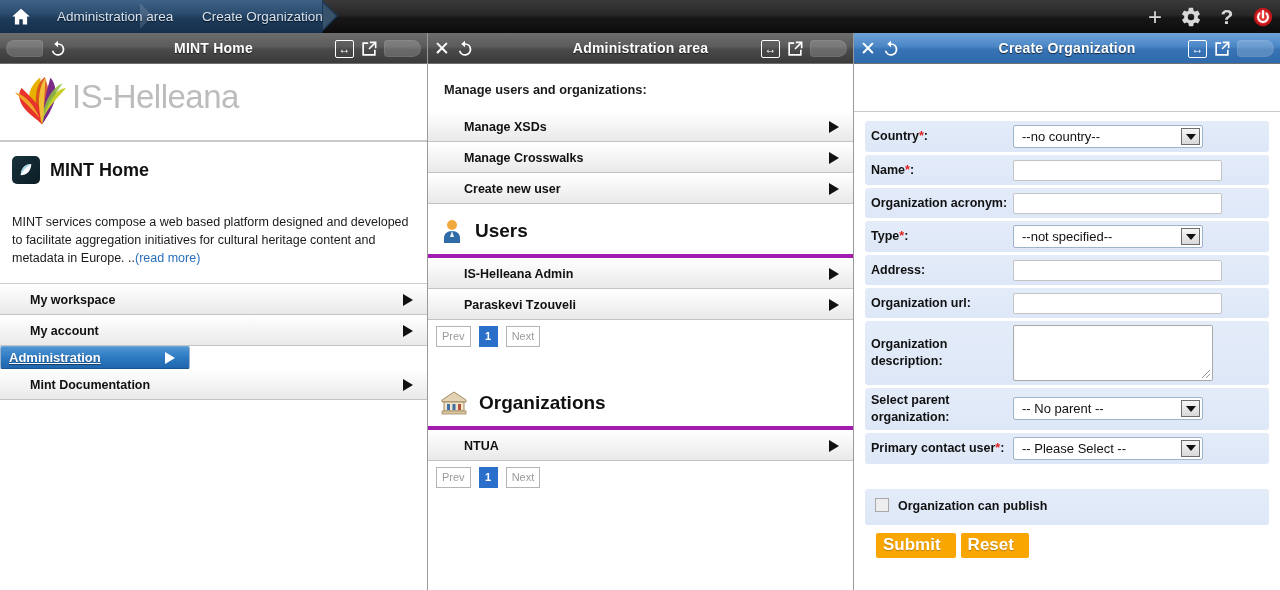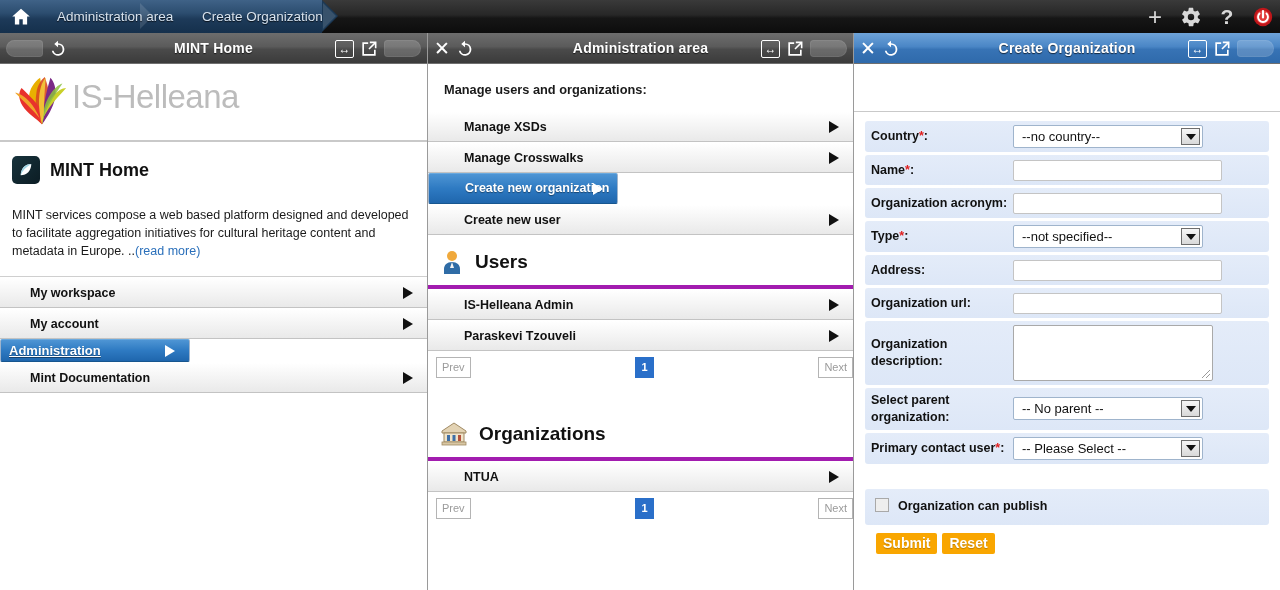--- a/index.html
+++ b/index.html
@@ -88,21 +88,21 @@
     font-size: 33px; color: #bcbcbc; letter-spacing: -.5px; font-weight: 400;
   }
   #home-block { padding: 14px 12px 16px 12px; border-bottom: 1px solid #cfcfcf; }
   #home-row { display: flex; align-items: center; gap: 10px; }
   #mint-icon {
     width: 28px; height: 28px; border-radius: 5px;
     background: linear-gradient(135deg, #17323c 0%, #0c1d24 100%);
     display: flex; align-items: center; justify-content: center;
   }
   #home-title { font-size: 18px; font-weight: bold; color: #111; }
-  #home-desc { margin-top: 22px; font-size: 12.5px; line-height: 1.45; color: #1a1a1a; }
+  #home-desc { margin-top: 29px; font-size: 12.5px; line-height: 1.45; color: #1a1a1a; }
   #home-desc a { color: #2a6fba; text-decoration: none; }
 
   .navlist { width: 100%; }
   .navrow {
     position: relative; height: 31px; line-height: 31px;
     padding-left: 30px; font-size: 12.5px; font-weight: bold; color: #111;
     background: linear-gradient(to bottom, #ffffff 0%, #f4f4f4 50%, #e9e9e9 100%);
     border-bottom: 1px solid #c3c3c3; border-top: 1px solid #ffffff;
   }
   .navrow.sel {
@@ -115,21 +115,21 @@
     width: 0; height: 0; border-top: 6px solid transparent;
     border-bottom: 6px solid transparent; border-left: 10px solid #111;
   }
   .navrow.sel .arrow { border-left-color: #ffffff; }
 
   
   #mid-body { padding-top: 0; }
   #manage-label { padding: 18px 0 14px 16px; font-size: 12.8px; color: #1a1a1a; font-weight: bold; }
   .grouphead { display: flex; align-items: center; gap: 11px; padding: 14px 0 10px 12px; border-bottom: 4px solid #a21caf; }
   .grouphead .gtitle { font-size: 19px; font-weight: bold; color: #111; }
-  .pager { display: flex; gap: 8px; padding: 6px 0 0 8px; justify-content: space-between; }
+  .pager { display: flex; gap: 8px; padding: 6px 0 0 8px; }
   .pgbtn {
     min-width: 28px; height: 21px; line-height: 19px; text-align: center;
     border: 1px solid #b4b4b4; font-size: 11px; color: #9b9b9b;
     background: #fff; padding: 0 5px;
   }
   .pgbtn.cur { background: #2a6fc9; border-color: #2a6fc9; color: #fff; font-weight: bold; min-width: 19px; }
 
   
   #right-top { height: 48px; border-bottom: 1px solid #c9c9c9; background: #fff; }
   #form { padding: 9px 11px 0 11px; }
@@ -170,22 +170,22 @@
       linear-gradient(135deg, transparent 70%, #9a9a9a 70%, #9a9a9a 78%, transparent 78%);
   }
   .cbrow { display: flex; align-items: flex-start; padding: 7px 6px 9px 10px; margin-top: 25px; }
   .cb {
     width: 14px; height: 14px; border: 1px solid #a9a9a9; background: #eeeeee;
     margin-right: 9px; margin-top: 2px; flex: 0 0 14px;
   }
   .cblabel { font-size: 12.5px; font-weight: bold; color: #111; line-height: 1.6; }
   #btnrow { display: flex; gap: 5px; padding: 5px 0 0 11px; }
   .obtn {
-    background: #f9a600; color: #ffffff; font-size: 14px; font-weight: bold;
-    padding: 2px 7px 3px 7px; border: none; border-radius: 2px;
+    background: #f9a600; color: #ffffff; font-size: 17px; font-weight: bold;
+    padding: 2px 15px 3px 7px; border: none; border-radius: 2px;
     text-shadow: 0 1px 1px rgba(0,0,0,.25);
     text-align: center;
   }
   .listrow {
     position: relative; height: 31px; line-height: 31px;
     padding-left: 36px; font-size: 12.5px; font-weight: bold; color: #111;
     background: linear-gradient(to bottom, #ffffff 0%, #f4f4f4 50%, #e9e9e9 100%);
     border-bottom: 1px solid #c3c3c3; border-top: 1px solid #ffffff;
   }
   .listrow.sel {
@@ -306,24 +306,20 @@
       </svg>
       <div class="pill rev"></div>
     </div>
   </div>
 
   <div id="mid-body">
     <div id="manage-label">Manage users and organizations:</div>
     <div id="mid-actions">
         <div class="listrow"><span>Manage XSDs</span><span class="arrow"></span></div>
         <div class="listrow"><span>Manage Crosswalks</span><span class="arrow"></span></div>
-        <div class="listrow sel">
-          <span>Create new organization</span>
-          <span class="arrow"></span>
-        </div>
         <div class="listrow"><span>Create new user</span><span class="arrow"></span></div>
       </div>
 
     <div class="grouphead">
       <svg width="24" height="26" viewBox="0 0 24 26">
         <circle cx="12" cy="7" r="5" fill="#f0a93c"></circle>
         <path d="M12 13c-5 0-8 3-8 7v5h16v-5c0-4-3-7-8-7z" fill="#2f6ca6"></path>
         <path d="M12 13l-2 6h4z" fill="#f2f2f2"></path>
       </svg>
       <div class="gtitle">Users</div>

